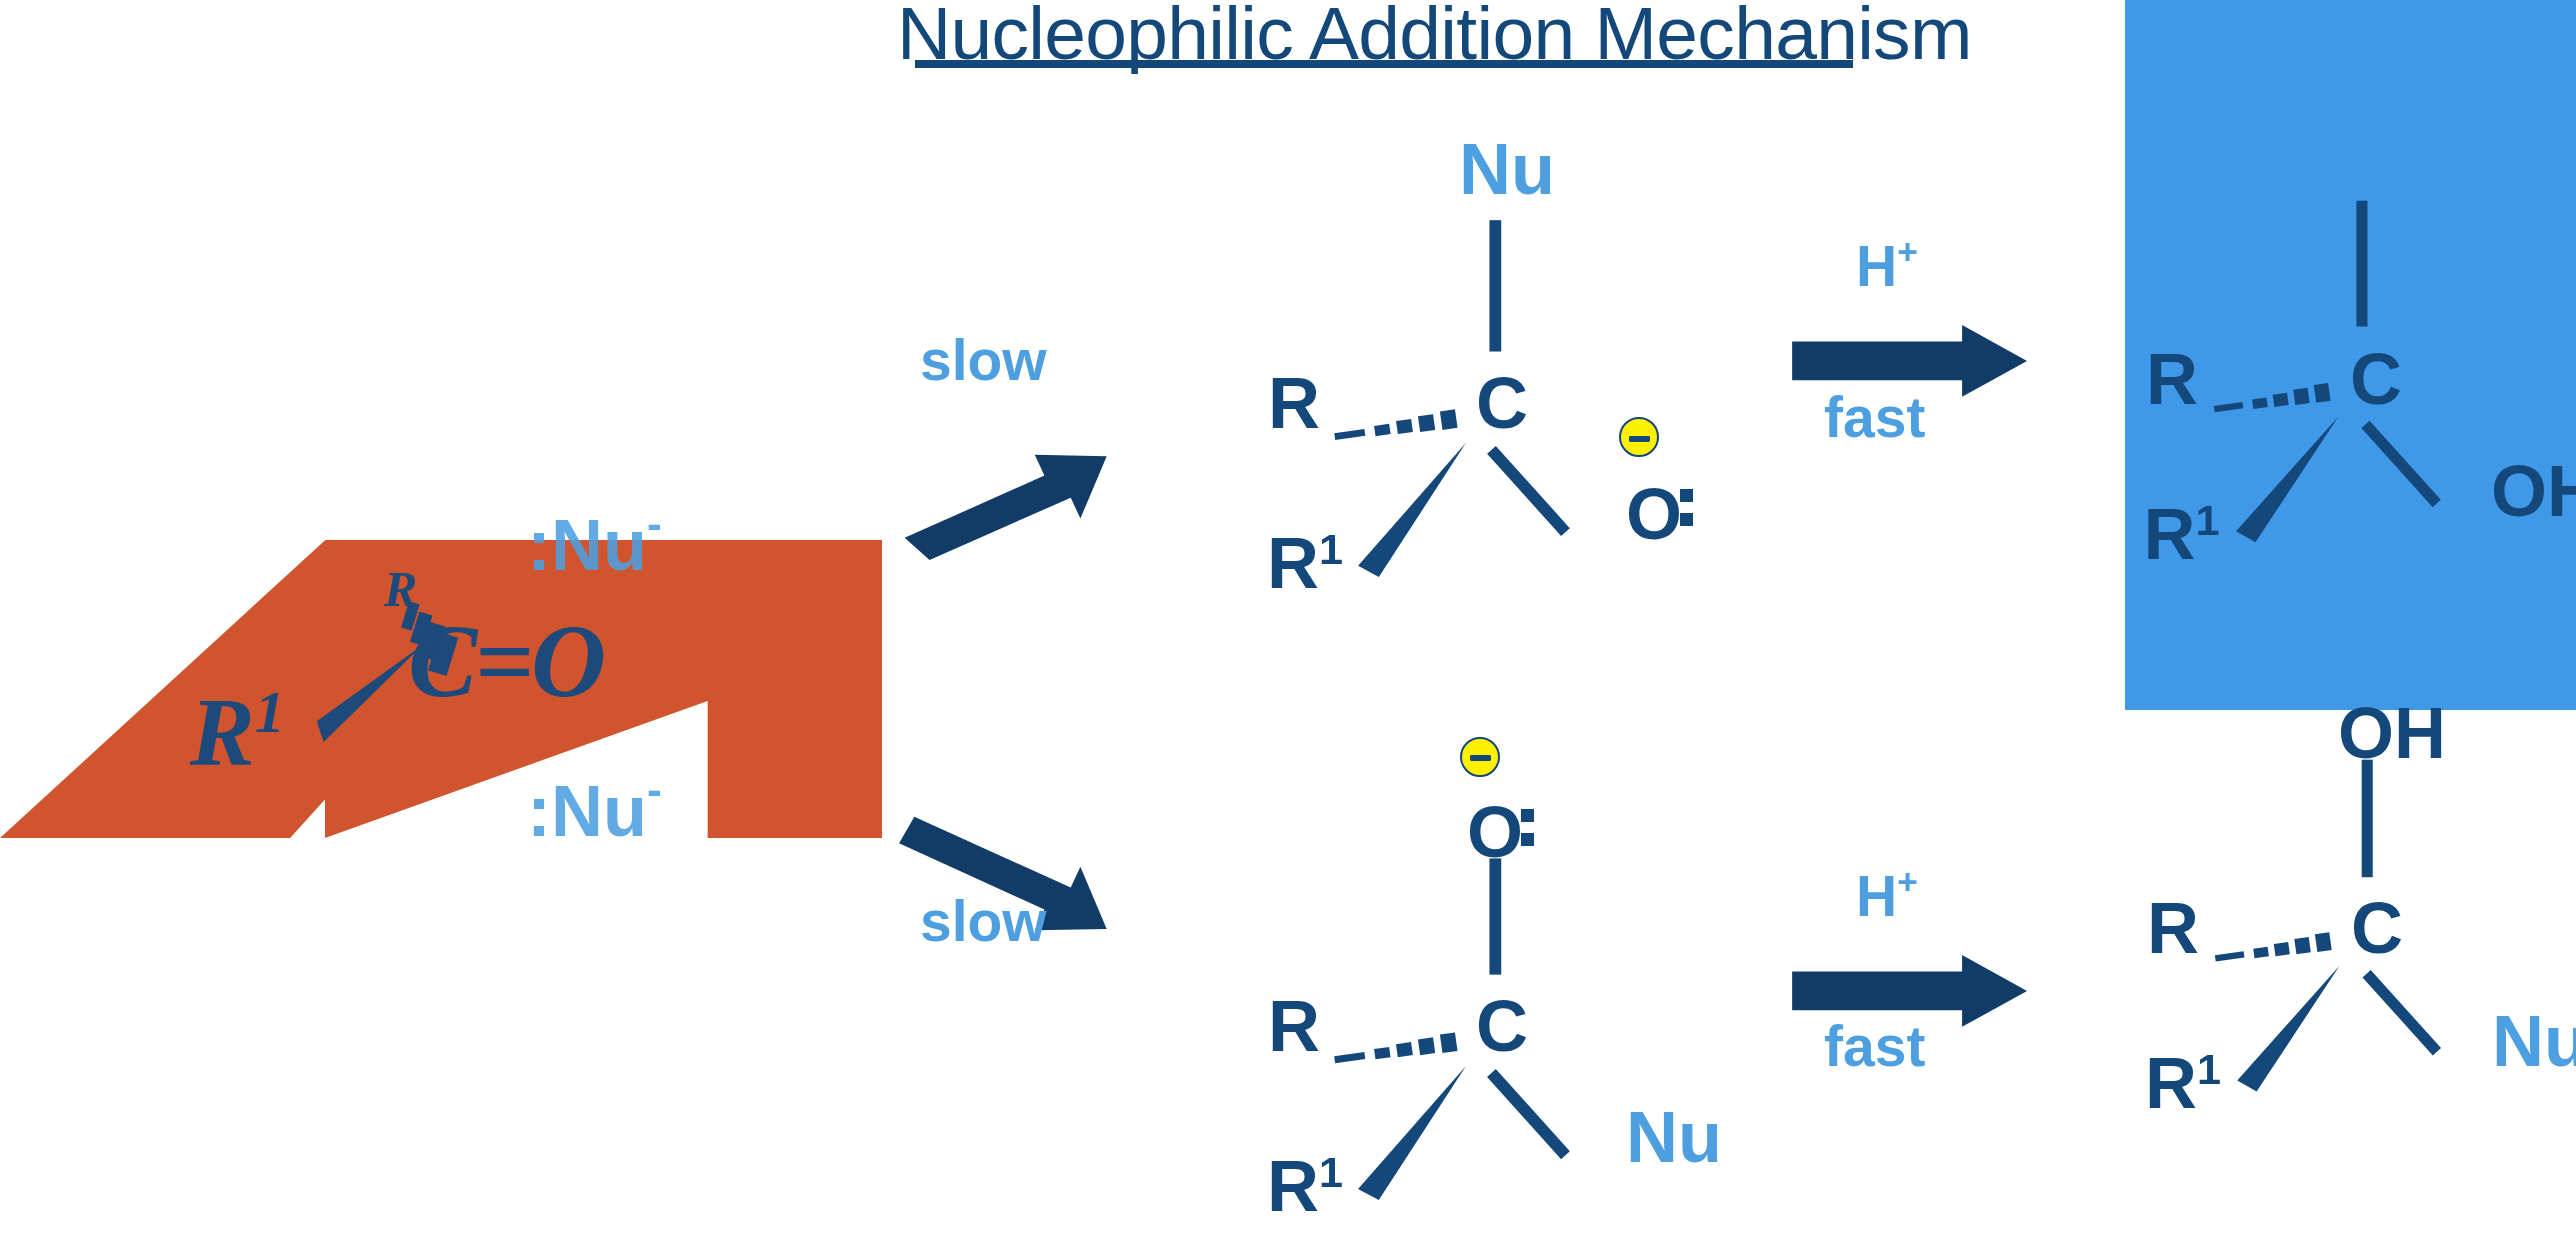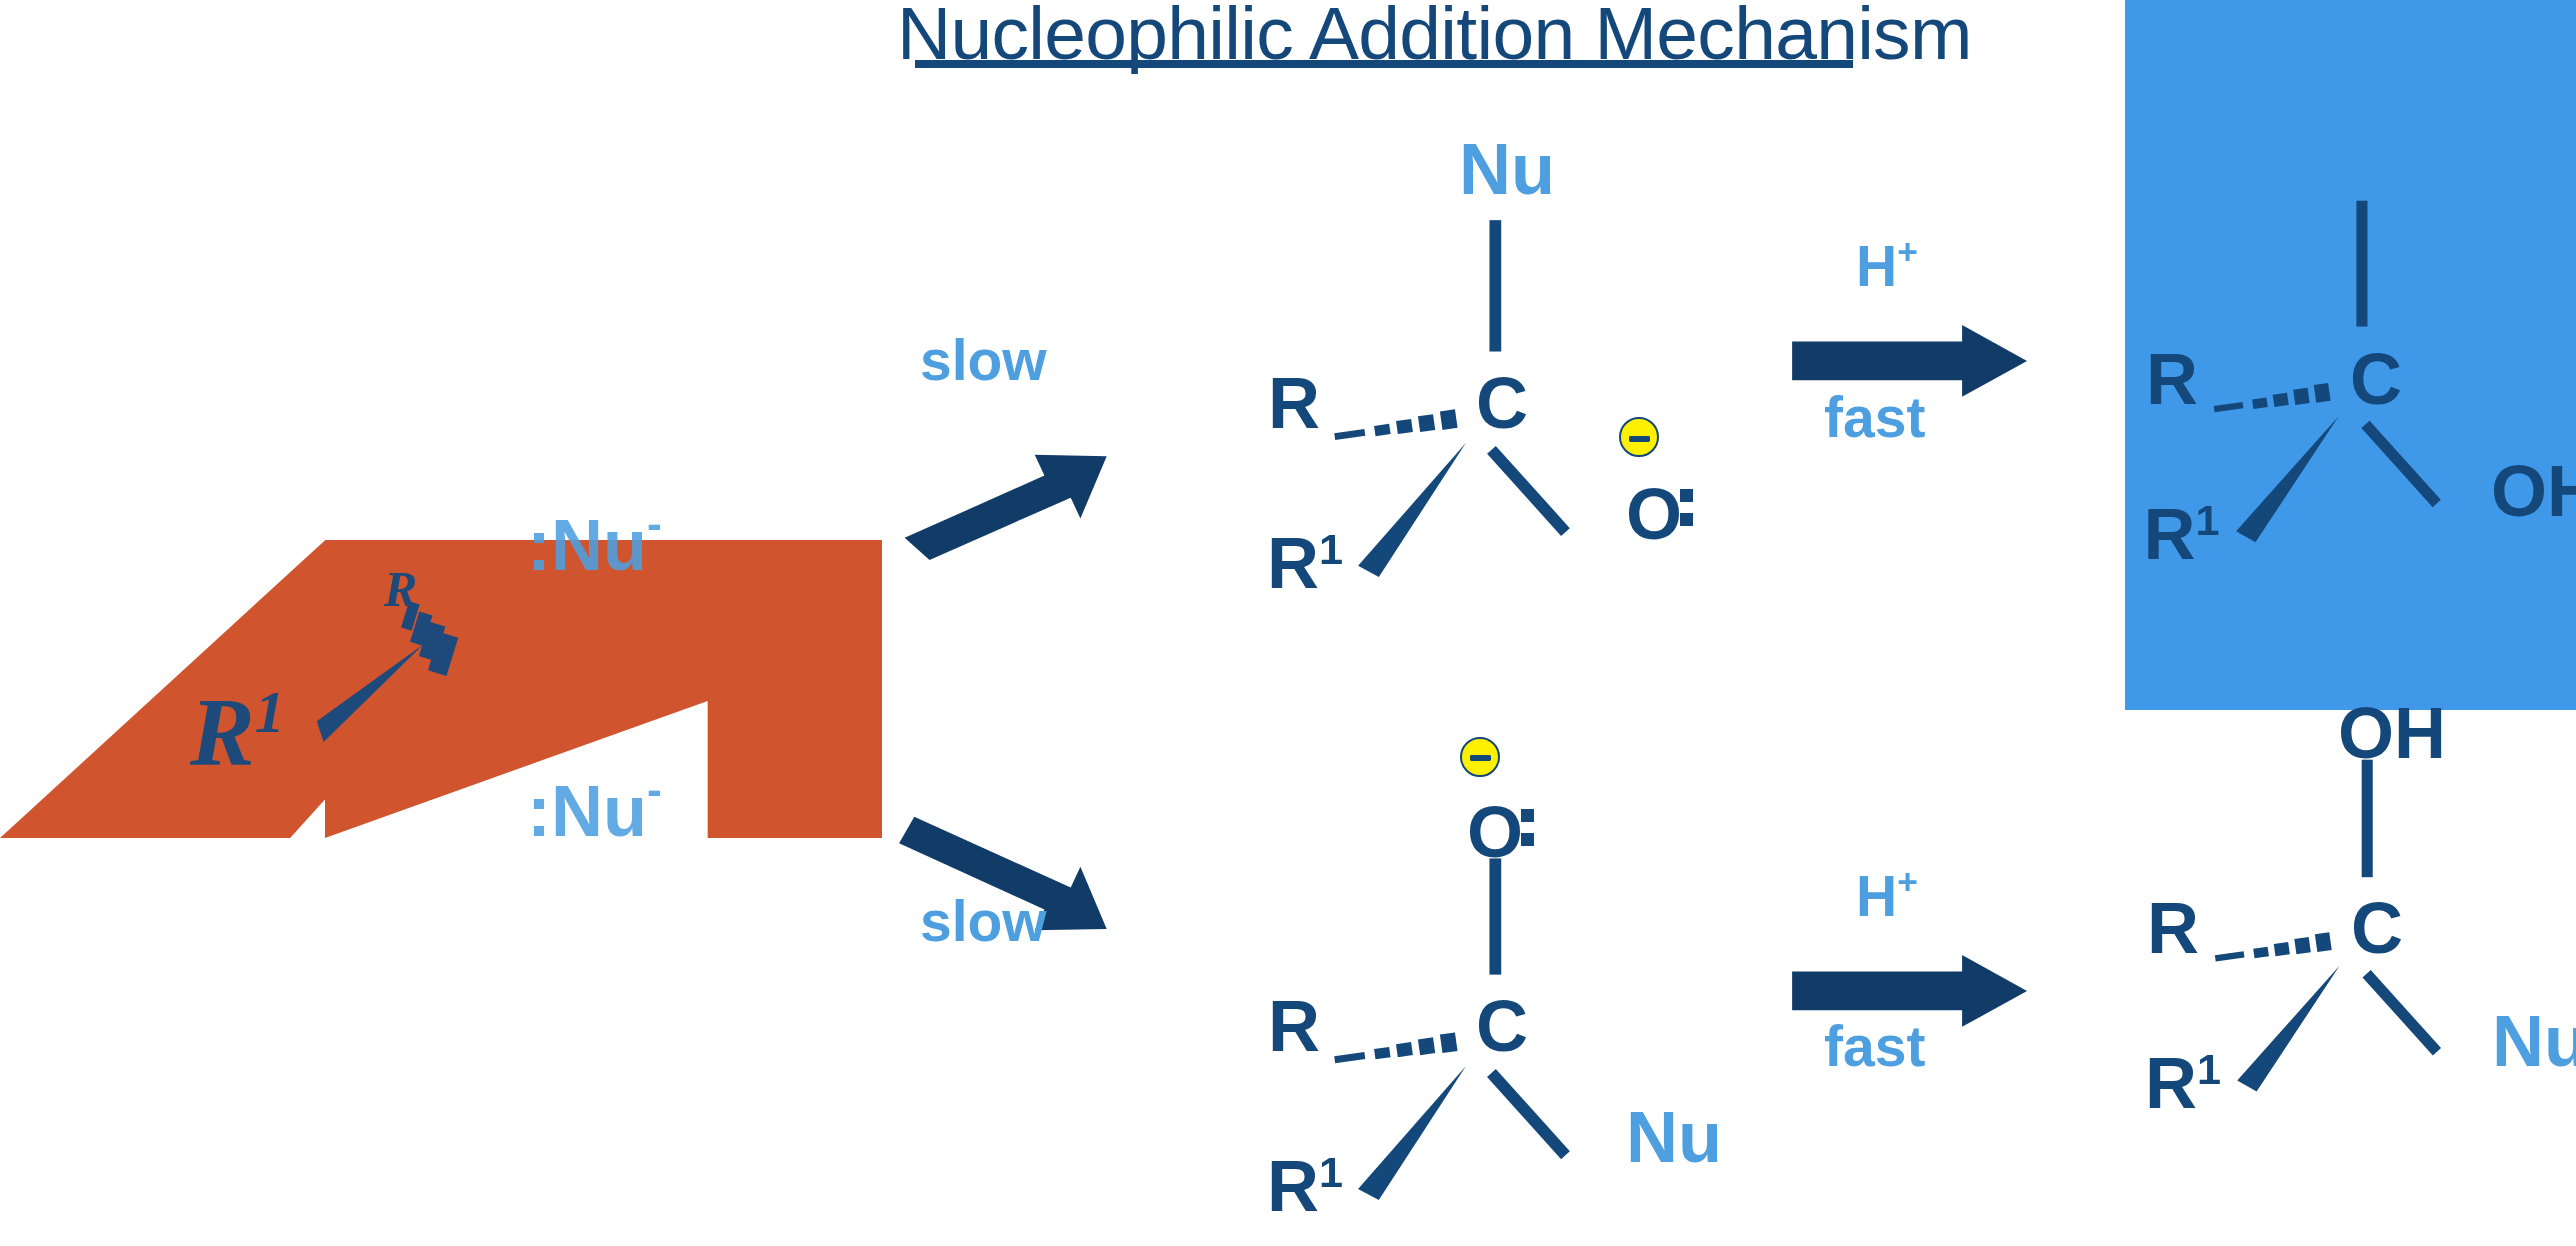--- a/index.html
+++ b/index.html
@@ -110,20 +110,21 @@
       <rect x="598" y="880" width="20" height="46" fill="#1d4a7a" transform="rotate(28 608 903)"></rect>
       <rect x="608" y="898" width="24" height="52" fill="#1d4a7a" transform="rotate(28 620 924)"></rect>
       <rect x="618" y="916" width="28" height="58" fill="#1d4a7a" transform="rotate(28 632 945)"></rect>
     </g>
 
     <polygon points="612,932 458,1043 468,1073" fill="#1d4a7a"></polygon>
   </svg>
 
   <div class="plane-label" id="plane-R">R</div>
   <div class="plane-label" id="plane-R1"><span>R</span><sup>1</sup></div>
+  <div class="plane-label" id="plane-CO">C=O</div>
 
   <div class="nu-minus" id="nu-top"><span>:Nu</span><sup>-</sup></div>
   <div class="nu-minus" id="nu-bottom"><span>:Nu</span><sup>-</sup></div>
 
   <svg class="arrow-wrap" style="left:899px;top:387px;width:277px;height:173px;" viewBox="0 0 400 250" width="277" height="173">
     <polygon points="8,218 210,128 196,98 300,100 262,190 248,160 44,250" fill="#123c68"></polygon>
   </svg>
   <div class="rxn-label" style="left:920px;top:332px;">slow</div>
 
   <svg class="arrow-wrap" style="left:899px;top:803px;width:277px;height:173px;" viewBox="0 0 400 250" width="277" height="173">

